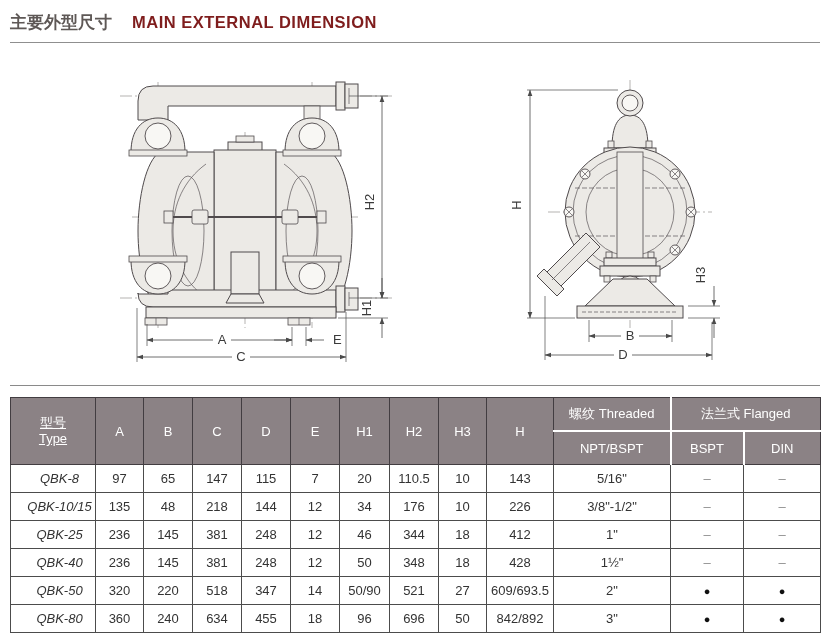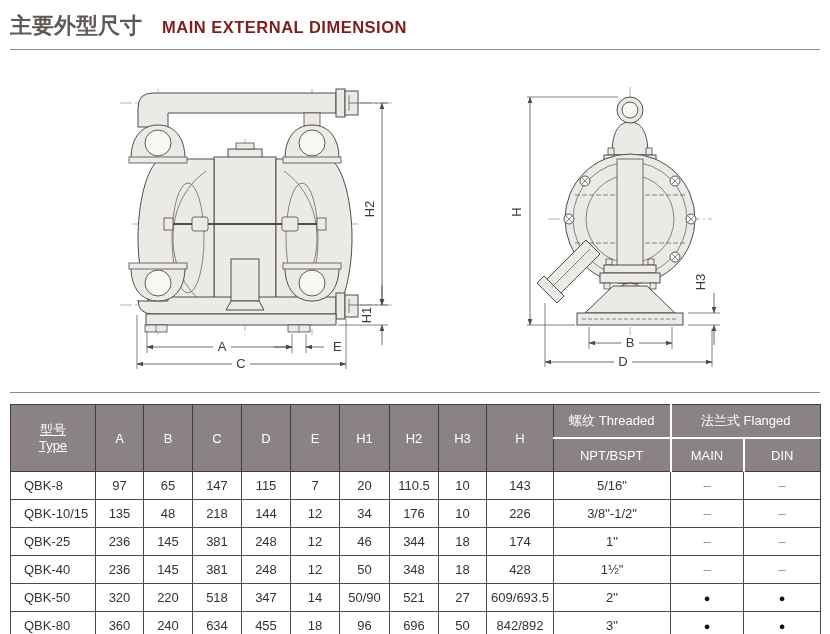--- a/index.html
+++ b/index.html
@@ -1,28 +1,28 @@
 <!DOCTYPE html>
 <html><head>
 <meta charset="utf-8">
 <style>
   html,body{margin:0;padding:0;background:#fff;}
   body{width:830px;height:634px;font-family:"Liberation Sans","DejaVu Sans",sans-serif;overflow:hidden;}
   .page-header{margin:0 10px;padding:11px 0 8px 0;border-bottom:1px solid #8f8f8f;}
-  .title-cn{font-size:22px;font-weight:bold;color:#5e5856;}
+  .title-cn{font-size:17px;font-weight:bold;color:#5e5856;}
   .title-en{font-size:16.5px;font-weight:bold;color:#7f1d1d;margin-left:20px;letter-spacing:.5px;}
   .drawing-area{display:block;}
   .pre-table-divider{margin:0 10px;border-top:1px solid #8a8a8a;height:0;}
   table.dims{border-collapse:collapse;table-layout:fixed;width:810px;margin:11px 10px 0 10px;font-size:13px;}
   table.dims thead th{background:#8b8285;color:#fff;font-weight:normal;border:1px solid #423d41;height:32px;padding:0;}
   table.dims thead th.sub{border-top:2px solid #fff;}
   table.dims thead th.wleft{border-left:2px solid #fff;text-align:center;}
   .type-head{line-height:1.25;text-decoration:underline;}
   table.dims tbody td{border:1px solid #4c4c4c;background:#fff;color:#333;text-align:center;height:27px;padding:0;}
-  table.dims tbody td.type-cell{text-align:left;padding-left:13px;}
+  table.dims tbody td.type-cell{text-align:center;padding-left:13px;font-style:italic;}
   table.dims tbody td.dash{color:#8d8d8d;}
   table.dims tbody td.bullet{font-size:11px;color:#101010;}
   
   .outl{fill:#eceae6;stroke:#4f4a4c;stroke-width:1;}
   .outl2{fill:#eceae6;stroke:#4f4a4c;stroke-width:.8;}
   .wfill{fill:#f8f7f4;stroke:#4f4a4c;stroke-width:.9;}
   .det{fill:none;stroke:#5a5558;stroke-width:.7;}
   .cl{fill:none;stroke:#979390;stroke-width:.7;stroke-dasharray:12 3 2 3;}
   .dim{fill:none;stroke:#4a4a4a;stroke-width:.8;marker-start:url(#arr);marker-end:url(#arr);}
   .dimo{fill:none;stroke:#4a4a4a;stroke-width:.8;marker-end:url(#arr);}
@@ -307,21 +307,21 @@
       <th rowspan="2">E</th>
       <th rowspan="2">H1</th>
       <th rowspan="2">H2</th>
       <th rowspan="2">H3</th>
       <th rowspan="2">H</th>
       <th>螺纹  Threaded</th>
       <th colspan="2" class="wleft">法兰式  Flanged</th>
     </tr>
     <tr>
       <th class="sub">NPT/BSPT</th>
-      <th class="sub wleft">MAIN</th>
+      <th class="sub wleft">BSPT</th>
       <th class="sub wleft">DIN</th>
     </tr>
   </thead>
   <tbody>
       <tr>
         <td class="type-cell">QBK-8</td>
         <td>97</td>
         <td>65</td>
         <td>147</td>
         <td>115</td>
@@ -352,21 +352,21 @@
       <tr>
         <td class="type-cell">QBK-25</td>
         <td>236</td>
         <td>145</td>
         <td>381</td>
         <td>248</td>
         <td>12</td>
         <td>46</td>
         <td>344</td>
         <td>18</td>
-        <td>174</td>
+        <td>412</td>
         <td>1"</td>
         <td class="dash">–</td>
         <td class="dash">–</td>
       </tr>
       <tr>
         <td class="type-cell">QBK-40</td>
         <td>236</td>
         <td>145</td>
         <td>381</td>
         <td>248</td>

